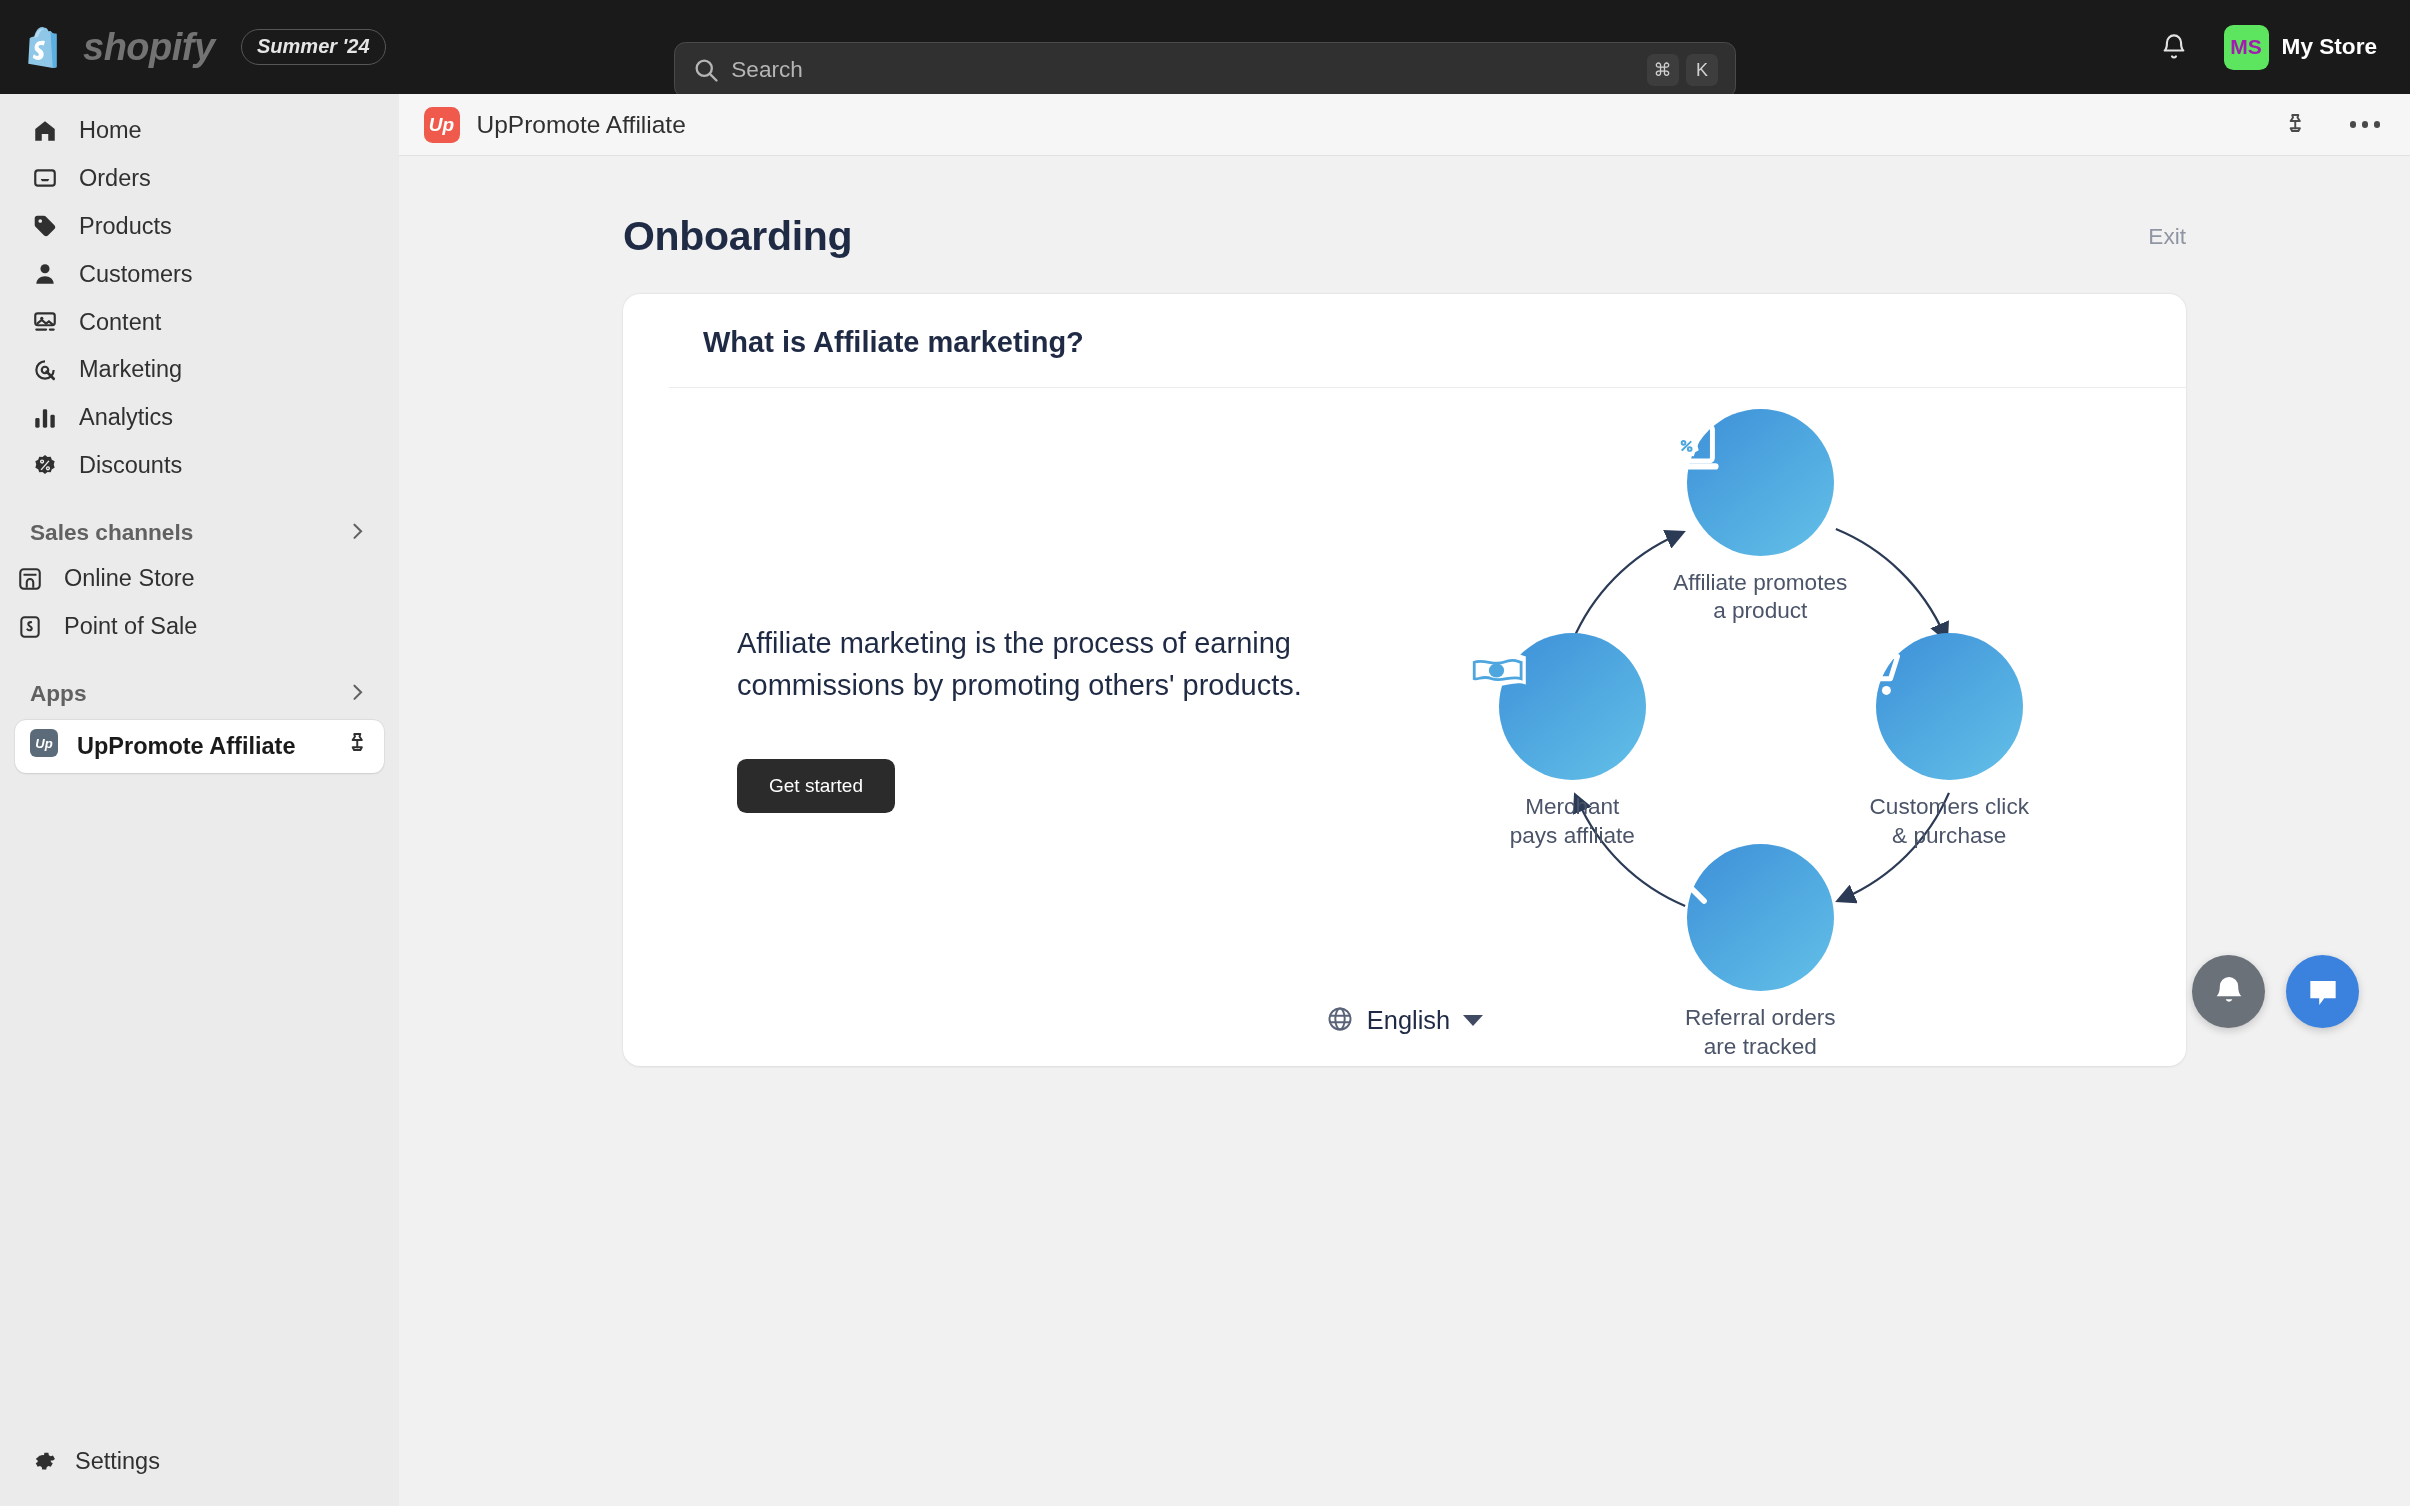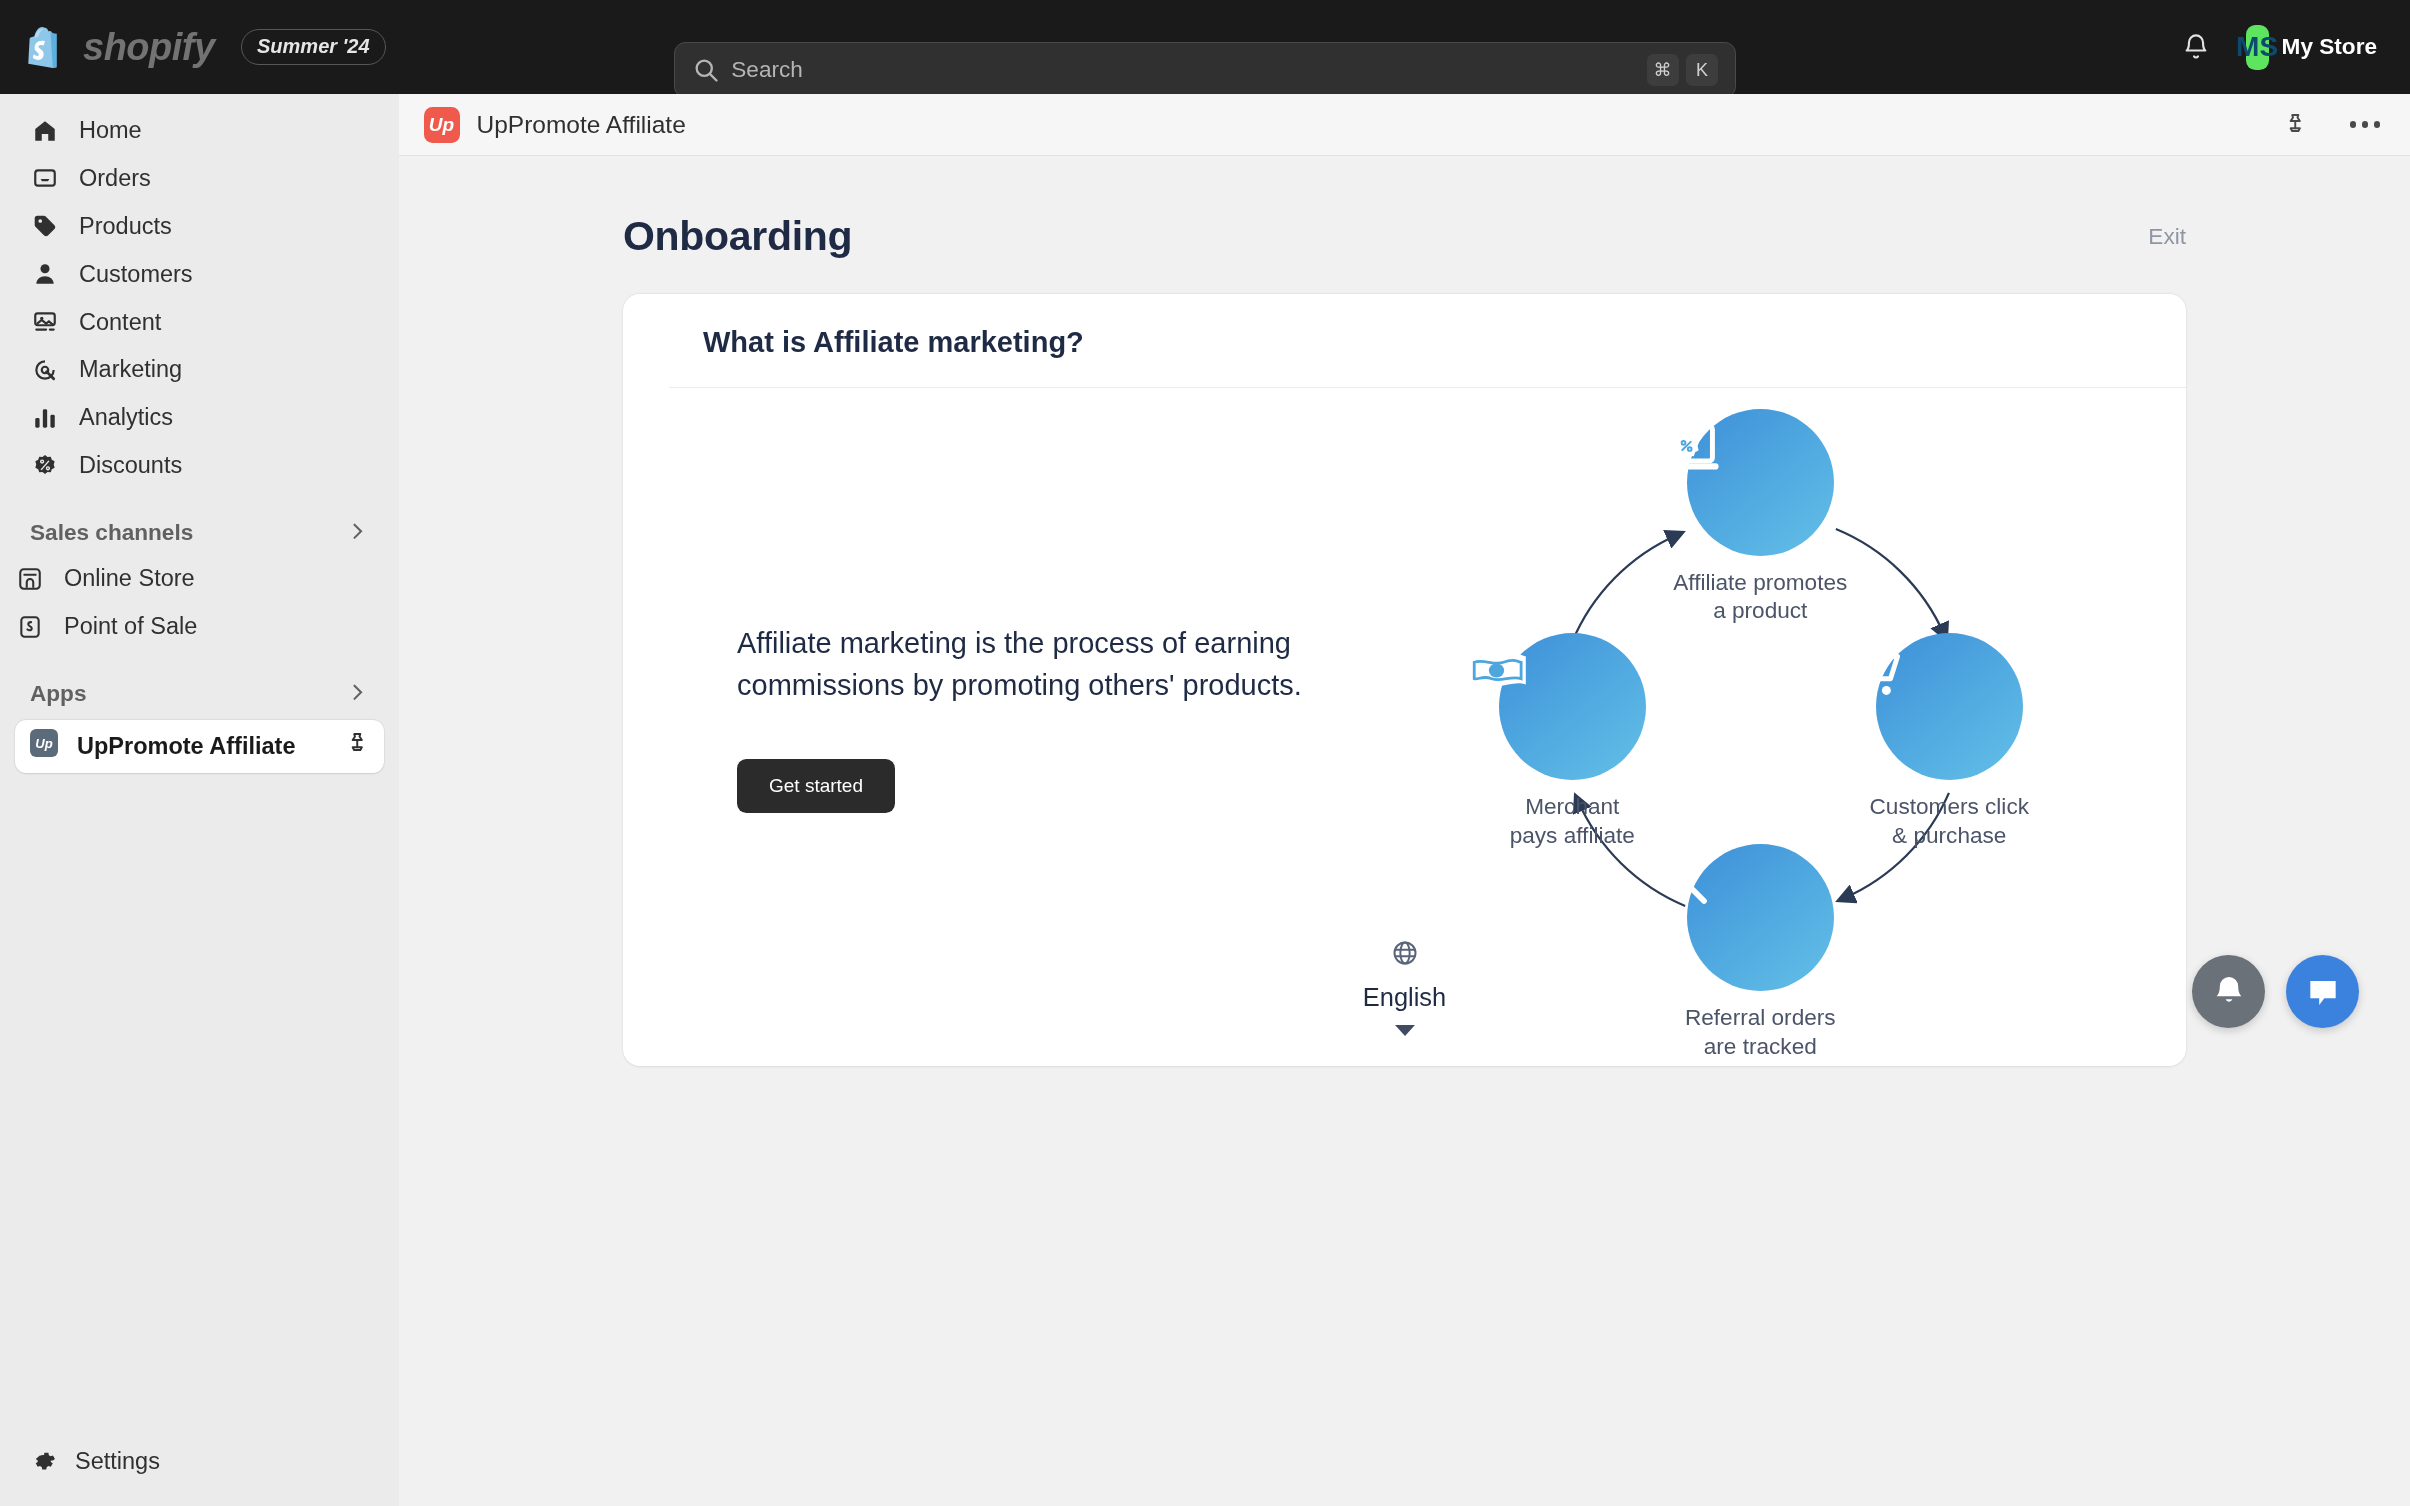--- a/index.html
+++ b/index.html
@@ -45,23 +45,23 @@
     font-size: 18px; display: flex; align-items: center; justify-content: center;
     padding: 0 6.6px;
   }
   .top-right {
     position: absolute; right: 21px; top: 0; height: 94px;
     display: flex; align-items: center; gap: 22.6px;
   }
   .bell-btn { width: 43px; height: 43px; display:flex; align-items:center; justify-content:center; border-radius:8.5px; }
   .store-chip { display: flex; align-items: center; gap: 13px; padding: 5.6px 13px 5.6px 5.6px; border-radius: 9.4px; }
   .avatar {
-    width: 23px; height: 45px; border-radius: 9.4px;
-    background: #5ee560; color: #0c4a6e;
-    font-size: 28px; font-weight: 700;
+    width: 45px; height: 45px; border-radius: 9.4px;
+    background: #5ee560; color: #a21caf;
+    font-size: 21px; font-weight: 700;
     display: flex; align-items: center; justify-content: center;
   }
   .store-name { color: #fff; font-size: 22.6px; font-weight: 700; }
 
   
   .sidebar {
     position: absolute; top: 94px; left: 0;
     width: 399px; height: 1412px;
     background: #ebebeb;
     padding: 13px 15px 0;
@@ -171,21 +171,21 @@
   }
   .node .cap { font-size: 22.6px; line-height: 1.28; color: #4b5468; }
   .n-top { left: 188px; top: -7.5px; }
   .n-right { left: 377px; top: 217px; }
   .n-bottom { left: 188px; top: 428px; }
   .n-left { left: 0px; top: 217px; }
 
   
   .lang-bar {
     position: absolute; bottom: 30px; left: 0; width: 2011px;
-    display: flex; align-items: center; justify-content: center; gap: 13px; flex-direction: column;
+    display: flex; align-items: center; justify-content: center; gap: 13px;
   }
   .lang-label { font-size: 25.4px; color: #1f2a44; font-weight: 500; }
   .caret { width: 0; height: 0; border-left: 10.4px solid transparent; border-right: 10.4px solid transparent; border-top: 11.3px solid #404b63; }
   .fabs { position: absolute; right: 51px; bottom: 38px; display: flex; align-items: center; gap: 21px; }
   .fab { width: 73px; height: 73px; border-radius: 50%; display: flex; align-items: center; justify-content: center; box-shadow: 0 2.8px 8.5px rgba(0,0,0,.18); }
   .fab-bell { background: #6a7179; }
   .fab-chat { background: #3b82df; }
 </style>
 </head>
 <body>

